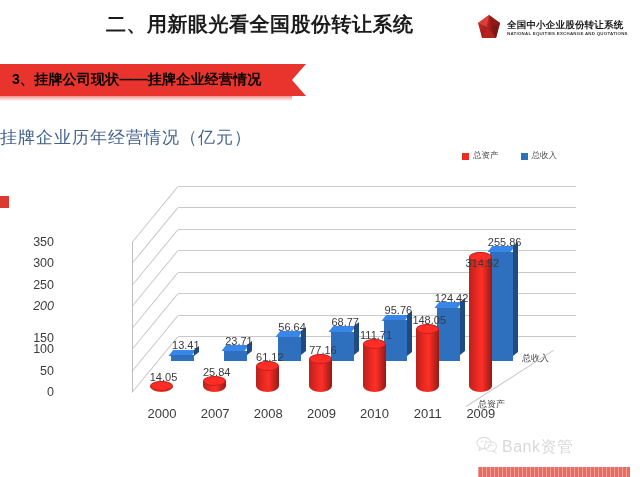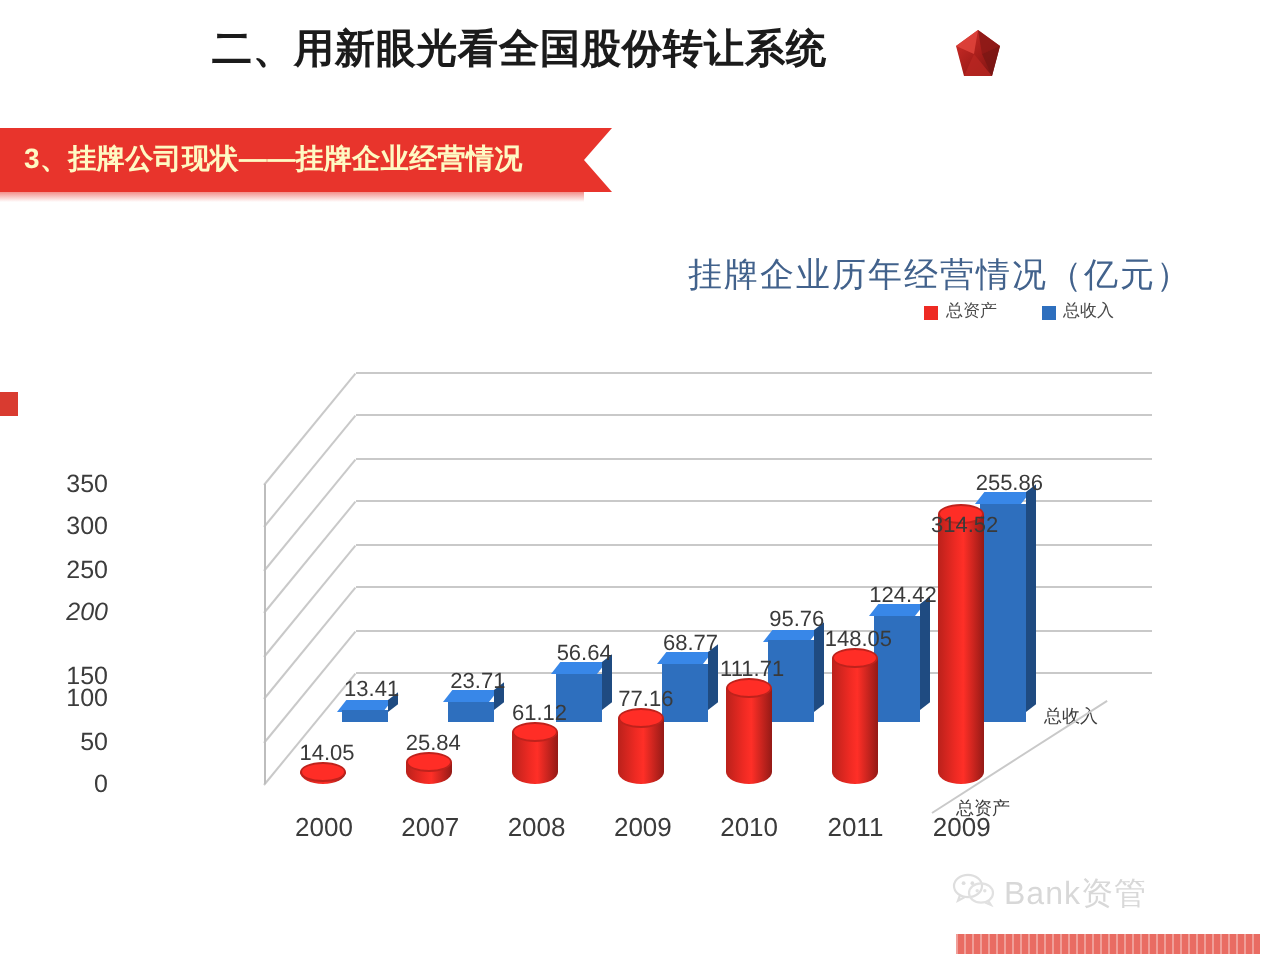--- a/index.html
+++ b/index.html
@@ -28,28 +28,28 @@
   #logo .en{font-size:4.4px;font-weight:bold;color:#3a3a3a;letter-spacing:.25px;
     white-space:nowrap;margin-top:2.5px;}
 
   
   #section-banner{position:absolute;left:0;top:64px;width:292px;height:32px;background:#e8342c;}
   #section-banner:after{content:"";position:absolute;right:-14px;top:0;width:0;height:0;
     border-top:16px solid #e8342c;border-bottom:16px solid #e8342c;border-right:14px solid transparent;}
   #section-banner .bshadow{position:absolute;left:0;top:32px;width:292px;height:5px;
     background:linear-gradient(to bottom,rgba(232,52,44,.55),rgba(232,52,44,0));}
   #section-banner .btext{position:absolute;left:12px;top:7px;font-size:14px;font-weight:bold;
-    color:#fef9c3;white-space:nowrap;letter-spacing:.2px;}
+    color:#000000;white-space:nowrap;letter-spacing:.2px;}
 
   #left-tick{position:absolute;left:0;top:196px;width:9px;height:12px;background:#d93b30;}
 
   
   #chart-area{position:absolute;left:0;top:104px;width:640px;height:330px;}
-  #chart-title{position:absolute;left:0;top:22px;width:548px;text-align:right;
-    font-size:17px;color:#42628c;letter-spacing:1px;margin-left:48px;}
+  #chart-title{position:absolute;left:0;top:22px;width:548px;text-align:left;
+    font-size:17px;color:#42628c;letter-spacing:1px;}
 
   #legend{position:absolute;left:462px;top:46px;display:flex;gap:22px;align-items:center;}
   #legend .li{display:flex;align-items:center;gap:4px;}
   #legend .sw{width:7px;height:7px;display:inline-block;}
   #legend .lt{font-size:8.5px;color:#4a4a4a;white-space:nowrap;}
 
   
   #plot{position:absolute;left:60px;top:76px;width:520px;height:252px;}
   .gline{position:absolute;height:1px;background:#c9c9c9;transform-origin:left center;}
 
@@ -96,20 +96,24 @@
               <stop offset="55%" stop-color="#a41d1a"></stop>
             <stop offset="100%" stop-color="#6d1412"></stop>
           </linearGradient>
         </defs>
         <path d="M13 1 L24 9 L20 24 L6 24 L2 9 Z" fill="url(#lg)"></path>
         <path d="M13 1 L2 9 L11 13 Z" fill="#e0443c" opacity=".85"></path>
         <path d="M13 1 L24 9 L15 13 Z" fill="#8d1a17" opacity=".9"></path>
         <path d="M11 13 L20 24 L6 24 Z" fill="#b92722" opacity=".8"></path>
         <path d="M15 13 L20 24 L24 9 Z" fill="#7a1614" opacity=".85"></path>
       </svg>
+    </span>
+    <span class="logotext">
+      <span class="cn">全国中小企业股份转让系统</span>
+      <span class="en">NATIONAL EQUITIES EXCHANGE AND QUOTATIONS</span>
     </span>
   </div>
 </div>
 
 <div id="section-banner">
   <span class="btext">3、挂牌公司现状——挂牌企业经营情况</span>
   <span class="bshadow"></span>
 </div>
 <div id="left-tick"></div>
 

